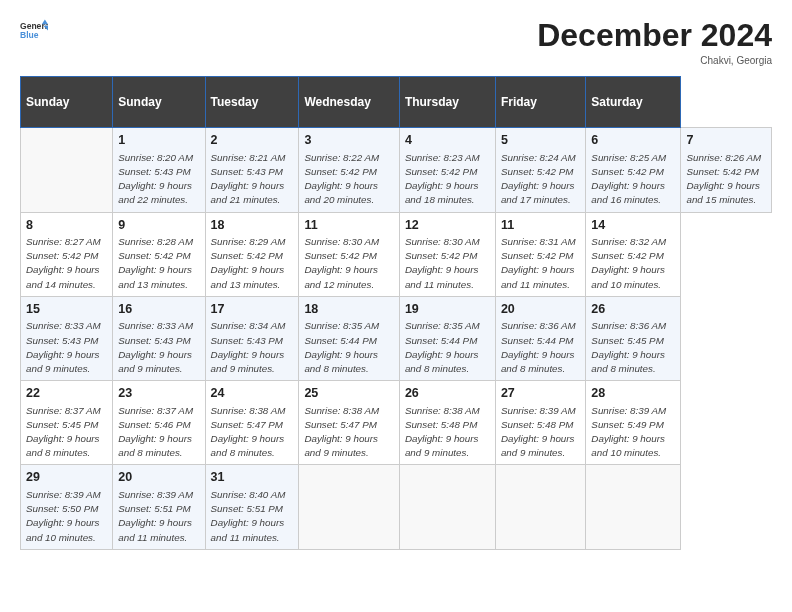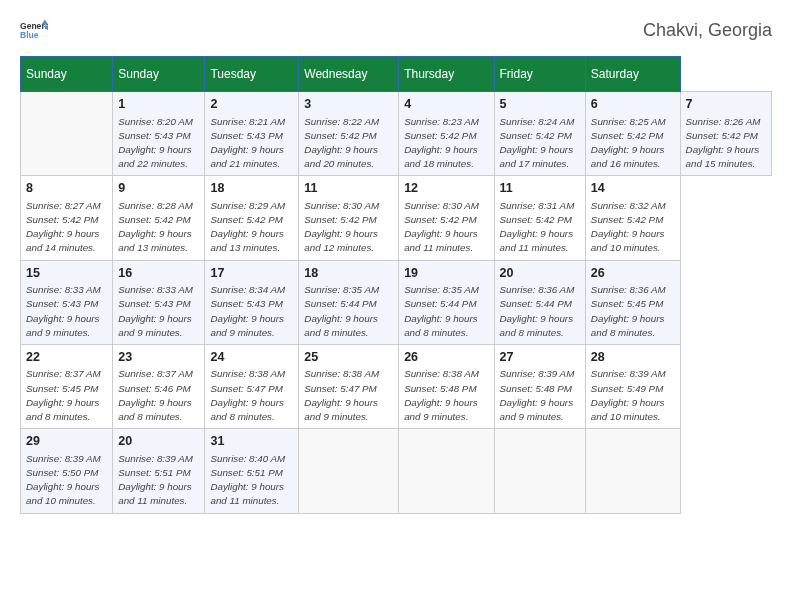--- a/index.html
+++ b/index.html
@@ -32,35 +32,35 @@
     .title-block {
       text-align: right;
     }
     .title-month {
       font-size: 32px;
       font-weight: bold;
       color: #222;
       line-height: 1.1;
     }
     .title-location {
-      font-size: 18px;
+      font-size: 10px;
       color: #555;
       margin-top: 2px;
     }
     .calendar-table {
       width: 100%;
       border-collapse: collapse;
       font-size: 10.5px;
     }
     .calendar-table thead th {
-      background-color: #15803d;
+      background-color: #404040;
       color: #fff;
       font-size: 12px;
-      font-weight: normal;
-      padding: 10px 5px;
+      font-weight: bold;
+      padding: 18px 5px;
       border: 1px solid #2d68b5;
       text-align: left;
     }
     .calendar-table tbody td {
       border: 1px solid #ccc;
       vertical-align: top;
       padding: 4px 5px;
       width: 113px;
       min-height: 70px;
       background: #fff;
@@ -97,20 +97,21 @@
   <div class="header-row">
     <div class="logo">
       <svg class="logo-icon" viewBox="0 0 36 36">
         <text x="0" y="14" font-size="11" font-weight="bold" fill="#333" font-family="Arial">General</text>
         <text x="0" y="26" font-size="11" font-weight="bold" fill="#4a90d9" font-family="Arial">Blue</text>
         <polygon points="28,8 36,8 32,2" fill="#4a90d9"></polygon>
         <polygon points="30,10 36,10 36,16" fill="#4a90d9"></polygon>
       </svg>
     </div>
     <div class="title-block">
+      <div class="title-month">December 2024</div>
       <div class="title-location">Chakvi, Georgia</div>
     </div>
   </div>
 
   <table class="calendar-table">
     <thead>
       <tr>
 
       <th>Sunday</th>
           <th>Sunday</th>

